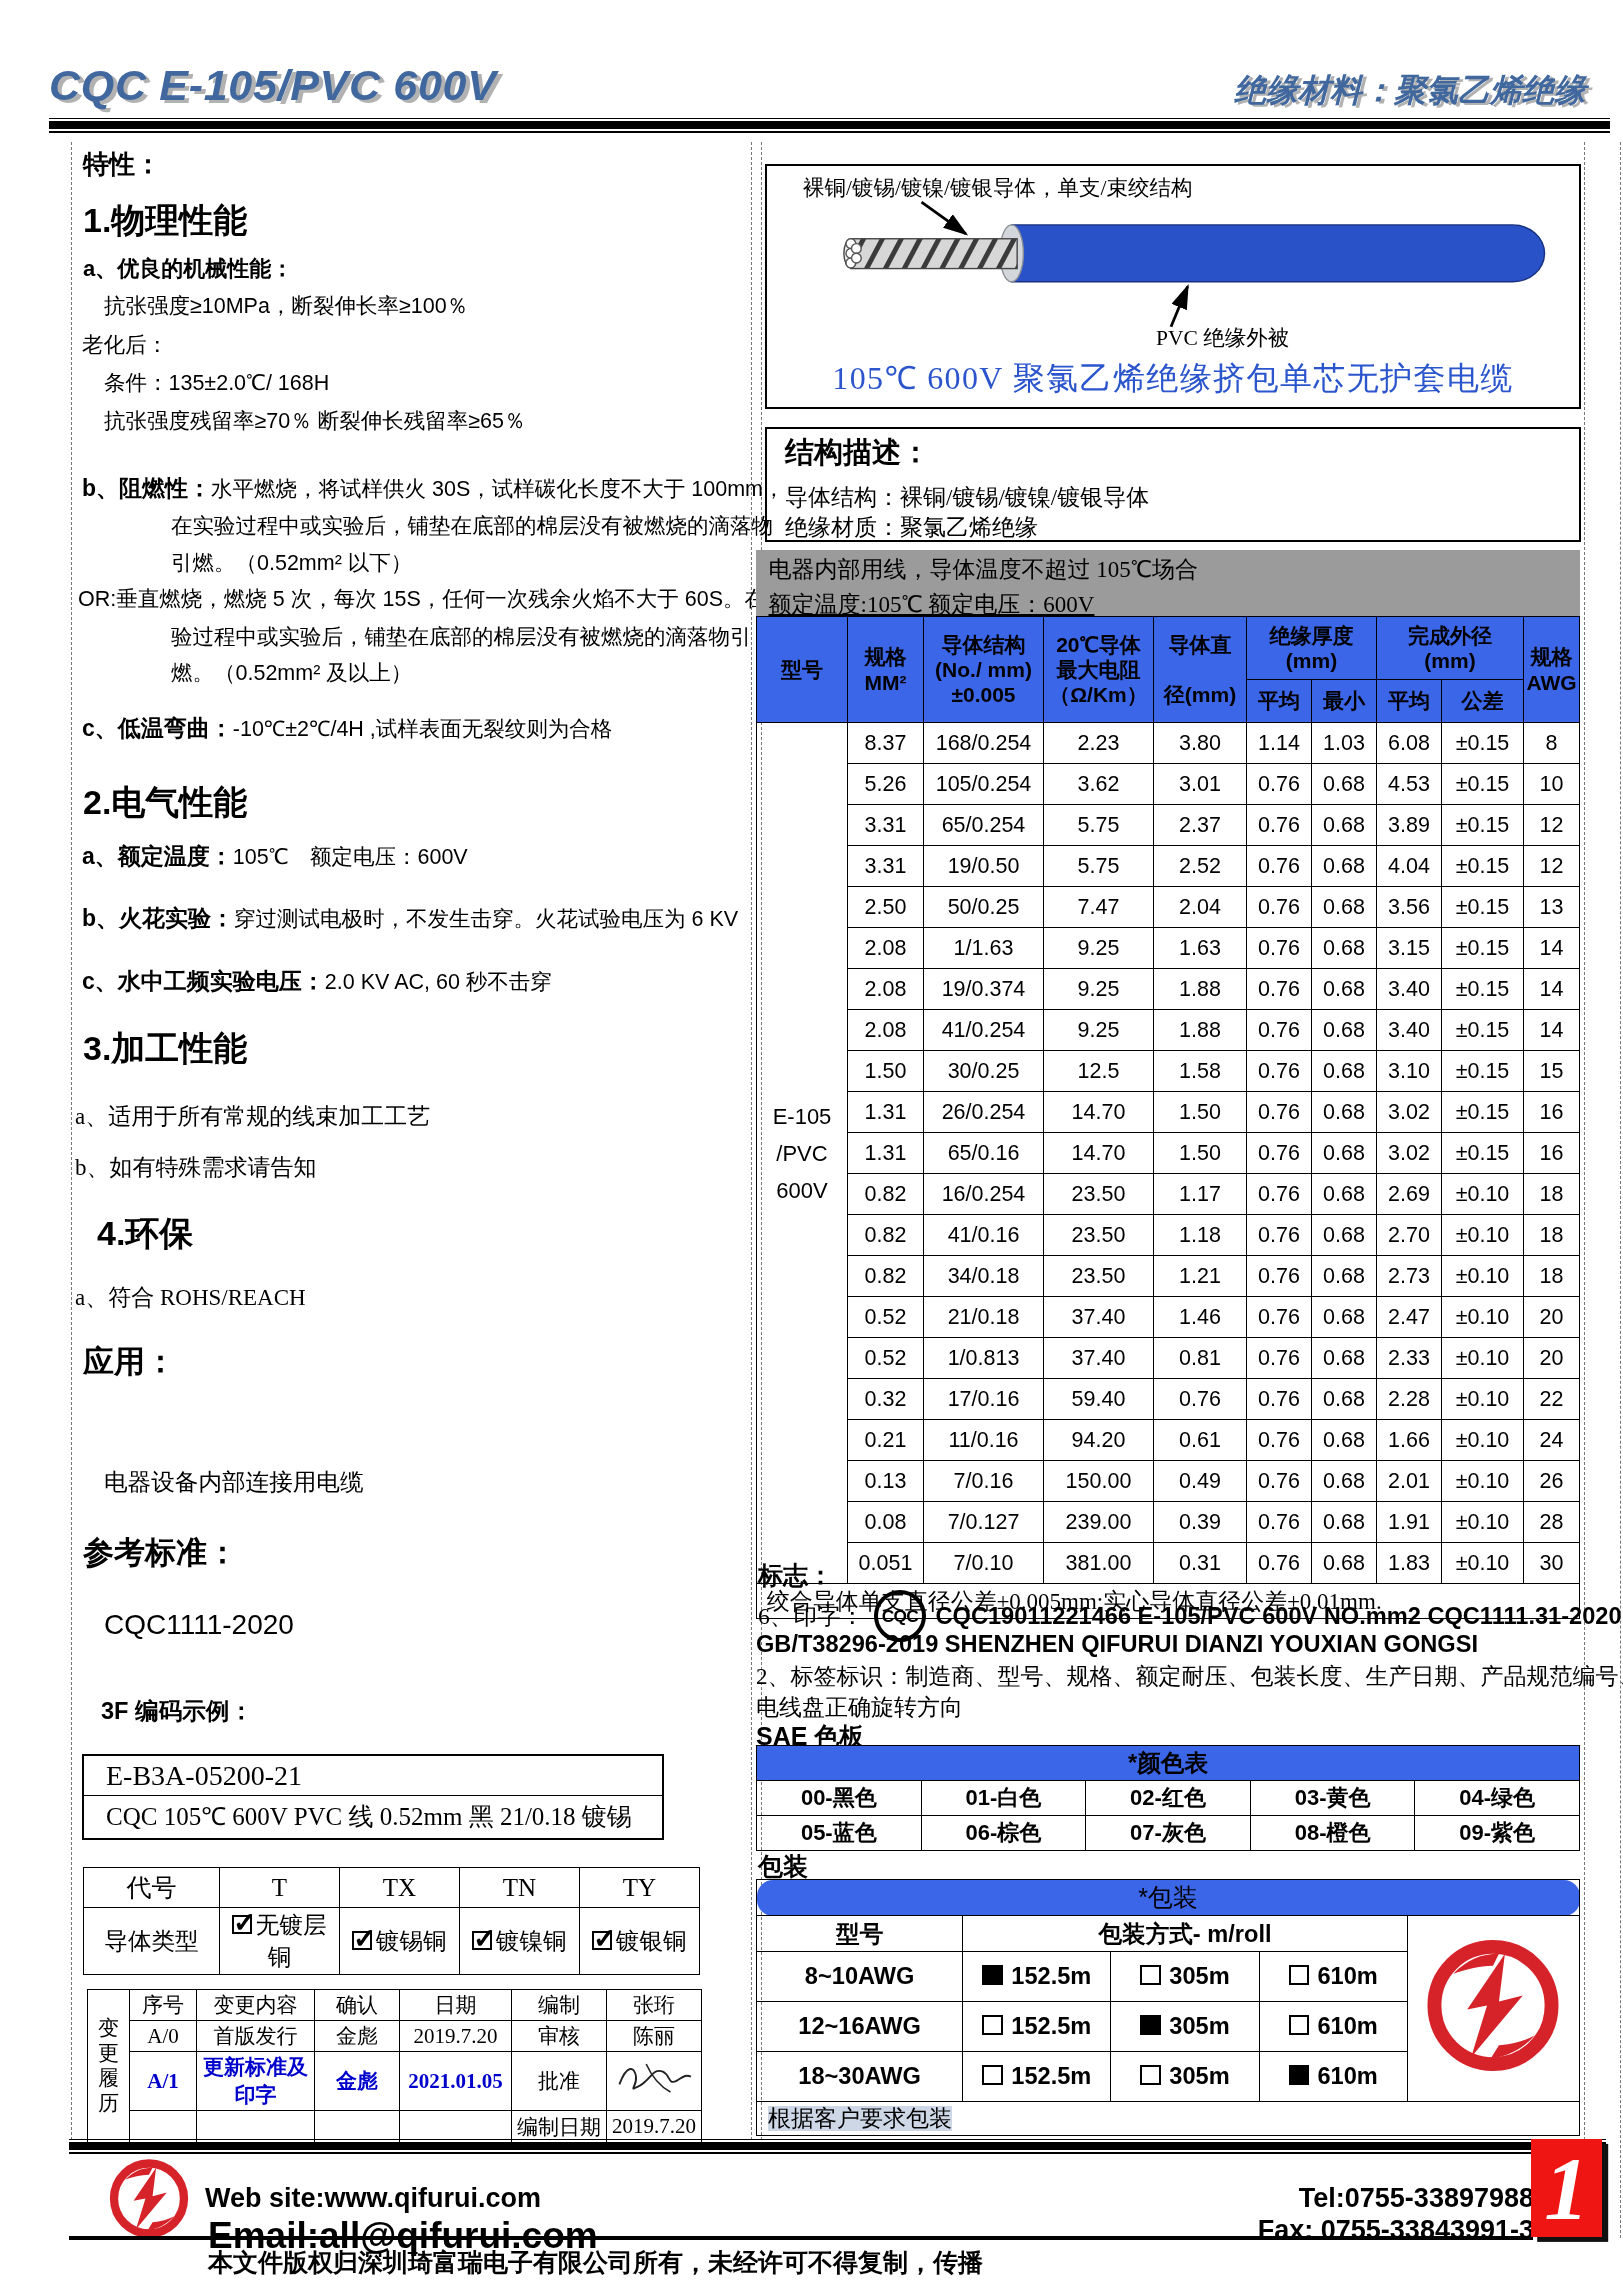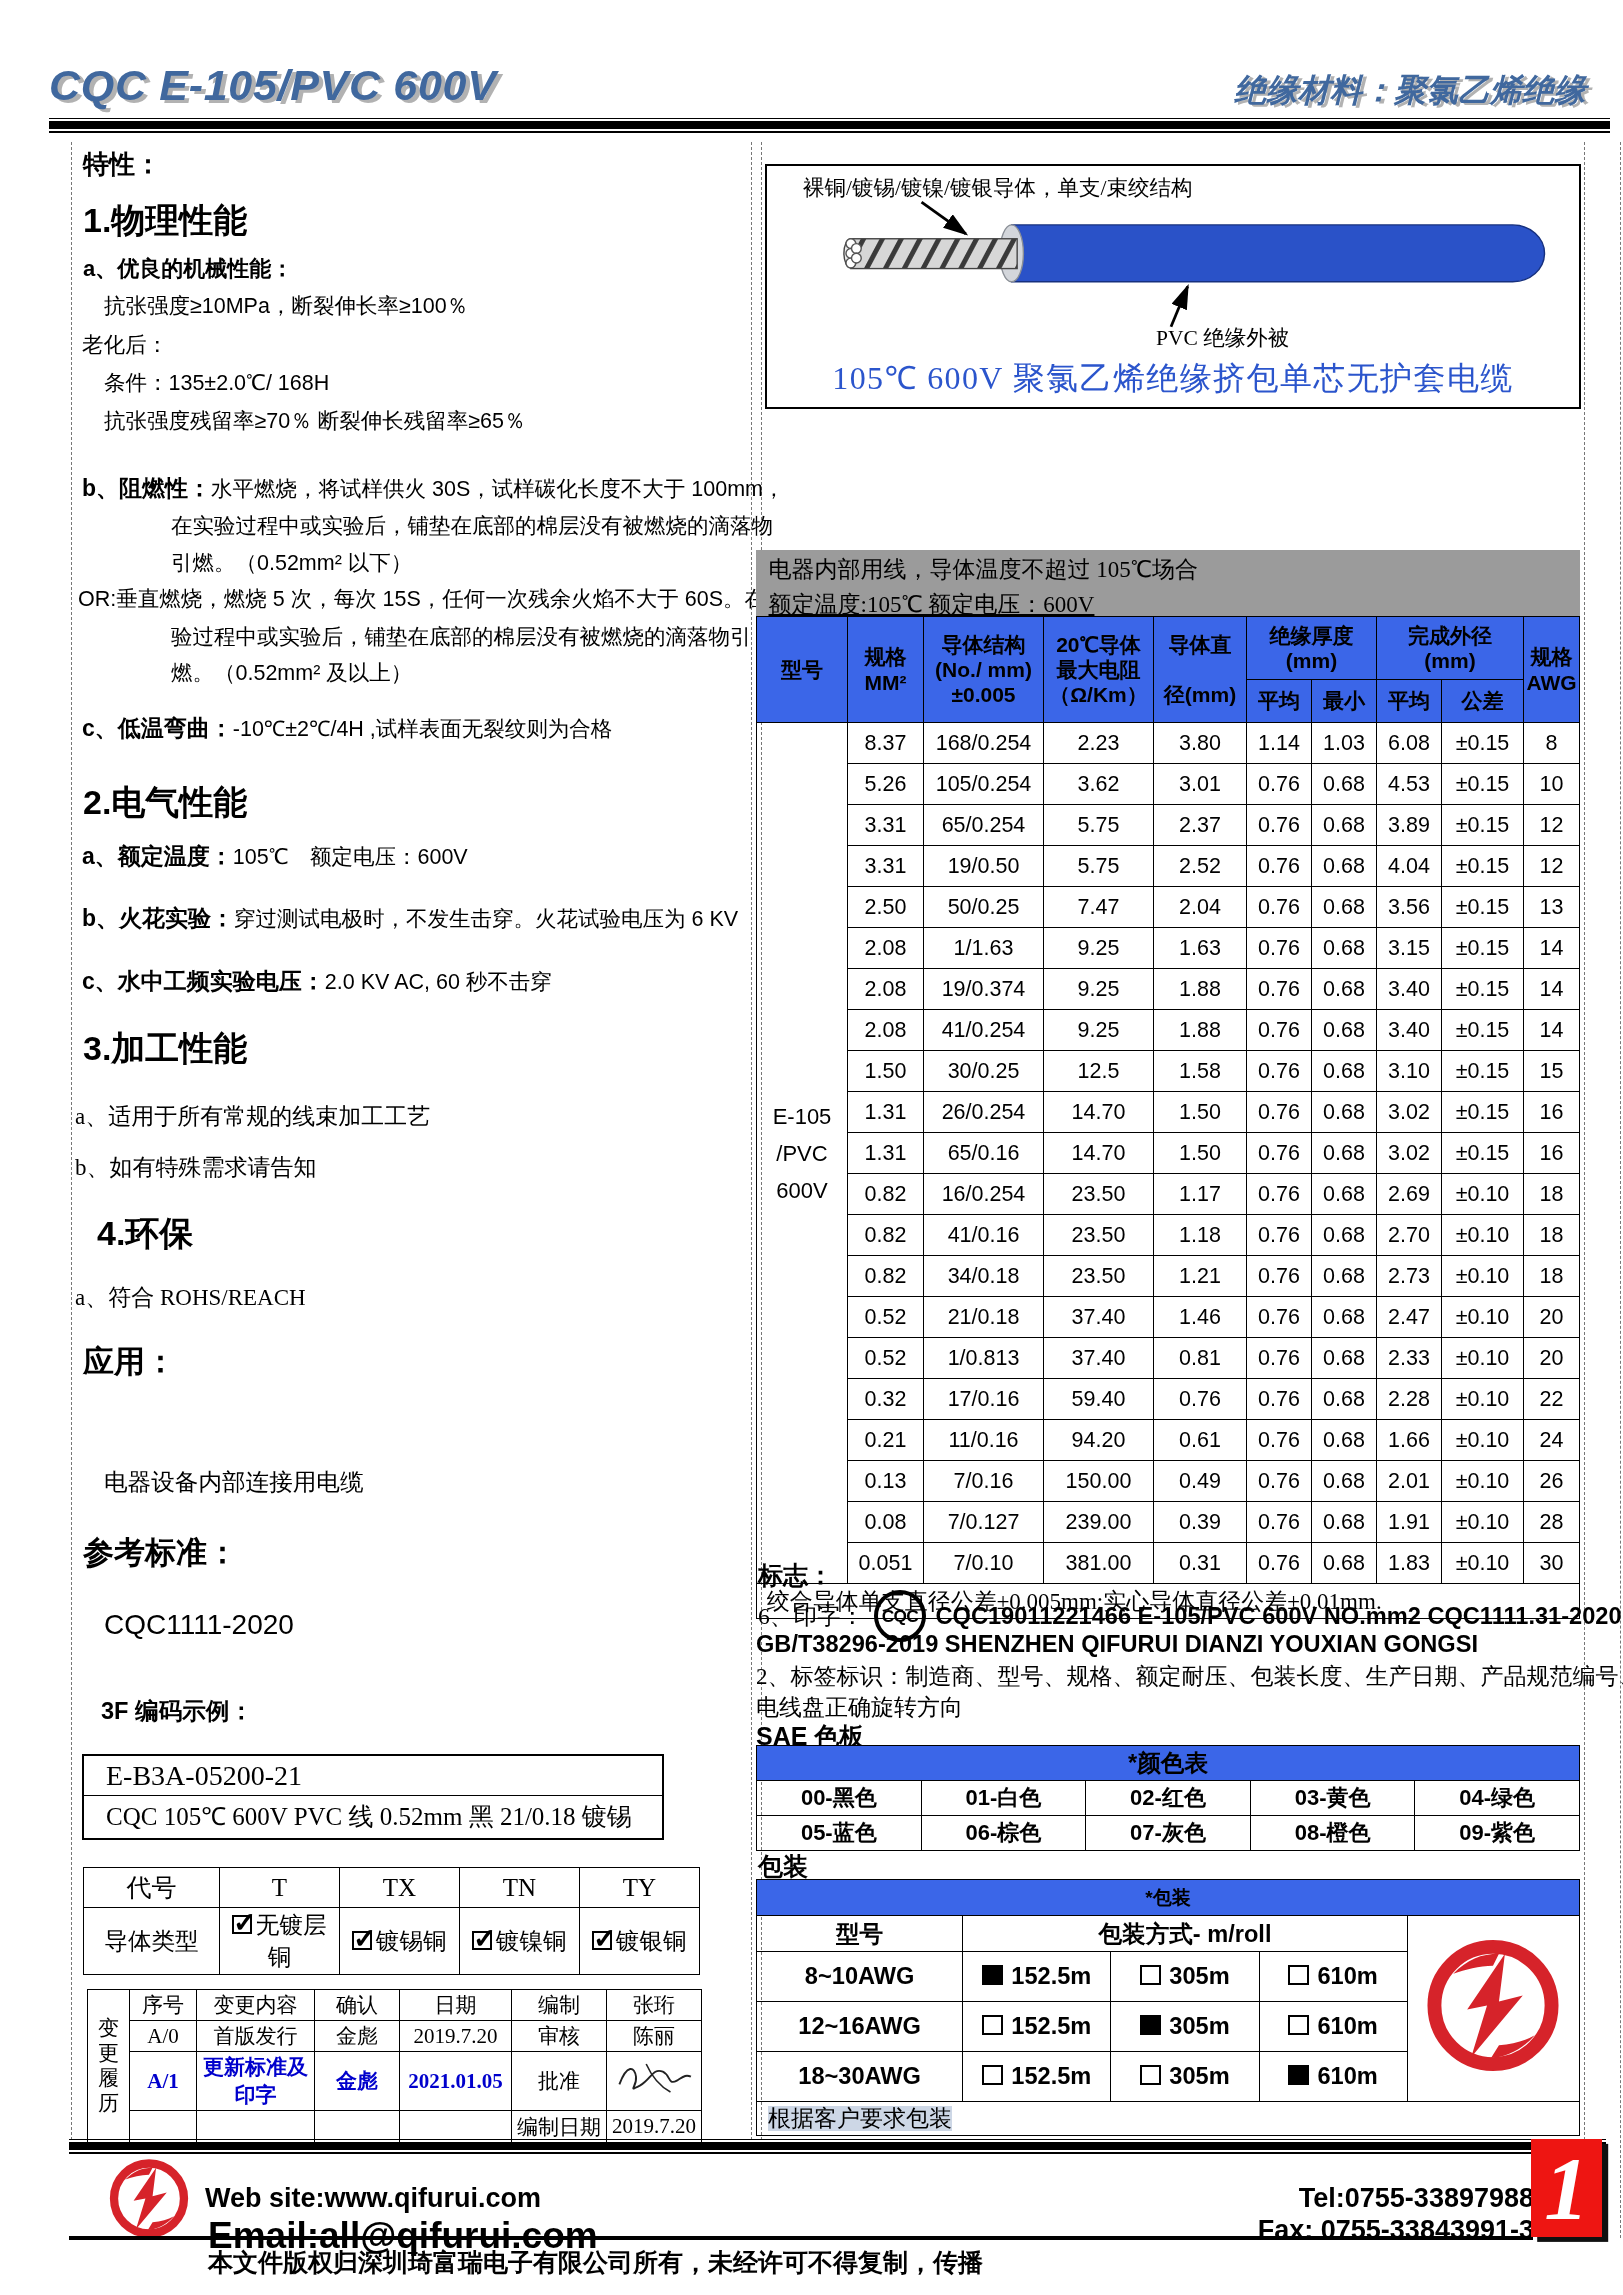--- a/index.html
+++ b/index.html
@@ -90,21 +90,21 @@
               font-size:17.3px;font-weight:bold;letter-spacing:-0.7px;}
   .mark-text1{font-size:23.6px;font-weight:bold;}
   .mark34{font-size:23.6px;font-weight:bold;}
   .mark33s{font-size:23px;font-family:"Liberation Serif",serif;}
   
   .color-table{position:absolute;left:756px;top:1745px;width:824px;}
   .color-table .hd td{height:31px;background:#3B66E8;font-size:23.6px;font-weight:bold;}
   .color-table tr.dr td{height:32px;font-size:22px;font-weight:600;}
   
   .pack-table{position:absolute;left:756px;top:1879px;width:824px;}
-  .pack-table .hd td{height:33px;background:#3B66E8;font-size:19px;font-weight:bold;}
+  .pack-table .hd td{height:33px;background:#3B66E8;font-size:25px;font-weight:normal;border-radius:16px;}
   .pack-table .sub td{height:33px;font-size:23.6px;font-weight:bold;}
   .pack-table tr.pr td{height:47px;font-size:23.6px;font-weight:bold;}
   .pack-table .note td{height:28px;text-align:left;padding-left:11px;font-size:23px;
                        font-family:"Liberation Serif",serif;font-weight:normal;}
   .pack-table .note span{background:#cdd7e6;}
   .sqbox{display:inline-block;width:16.7px;height:16.7px;border:2.1px solid #000;
          margin-right:8.3px;vertical-align:-1.4px;}
   .sqbox.filled{background:#000;}
   .logo-cell{background:#fff;}
   
@@ -300,20 +300,25 @@
       <circle cx="128" cy="133" r="7" fill="#fff" stroke="#555" stroke-width="2"></circle>
 
       <line x1="222" y1="52" x2="286" y2="98" stroke="#000" stroke-width="4" marker-end="url(#ah)"></line>
       <line x1="582" y1="232" x2="606" y2="174" stroke="#000" stroke-width="4" marker-end="url(#ah)"></line>
     </svg>
     <div class="cable-label1">裸铜/镀锡/镀镍/镀银导体，单支/束绞结构</div>
     <div class="cable-label2">PVC  绝缘外被</div>
     <div class="cable-caption">105℃  600V 聚氯乙烯绝缘挤包单芯无护套电缆</div>
   </div>
 
+  <div class="struct-box">
+    <div class="struct-title">结构描述：</div>
+    <div class="struct-l1">导体结构：裸铜/镀锡/镀镍/镀银导体</div>
+    <div class="struct-l2">绝缘材质：聚氯乙烯绝缘</div>
+  </div>
 
   <div class="banner">
     <div class="b1">电器内部用线，导体温度不超过 105℃场合</div>
     <div class="b2">额定温度:105℃  额定电压：600V</div>
   </div>
 
   <table class="spec-table">
     <colgroup>
       <col style="width:91px">
         <col style="width:76px">

